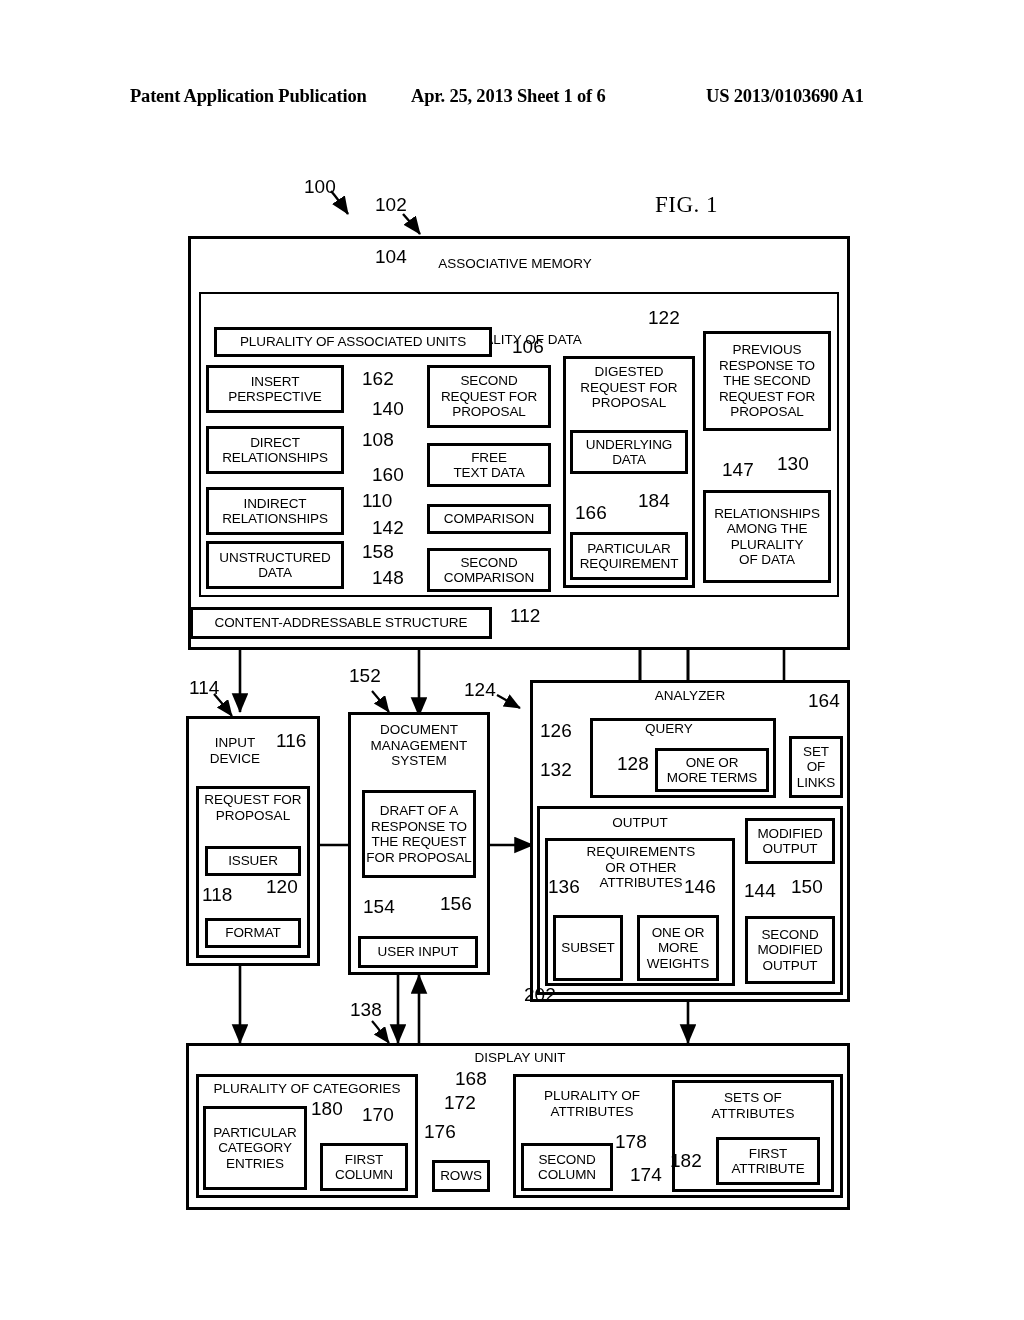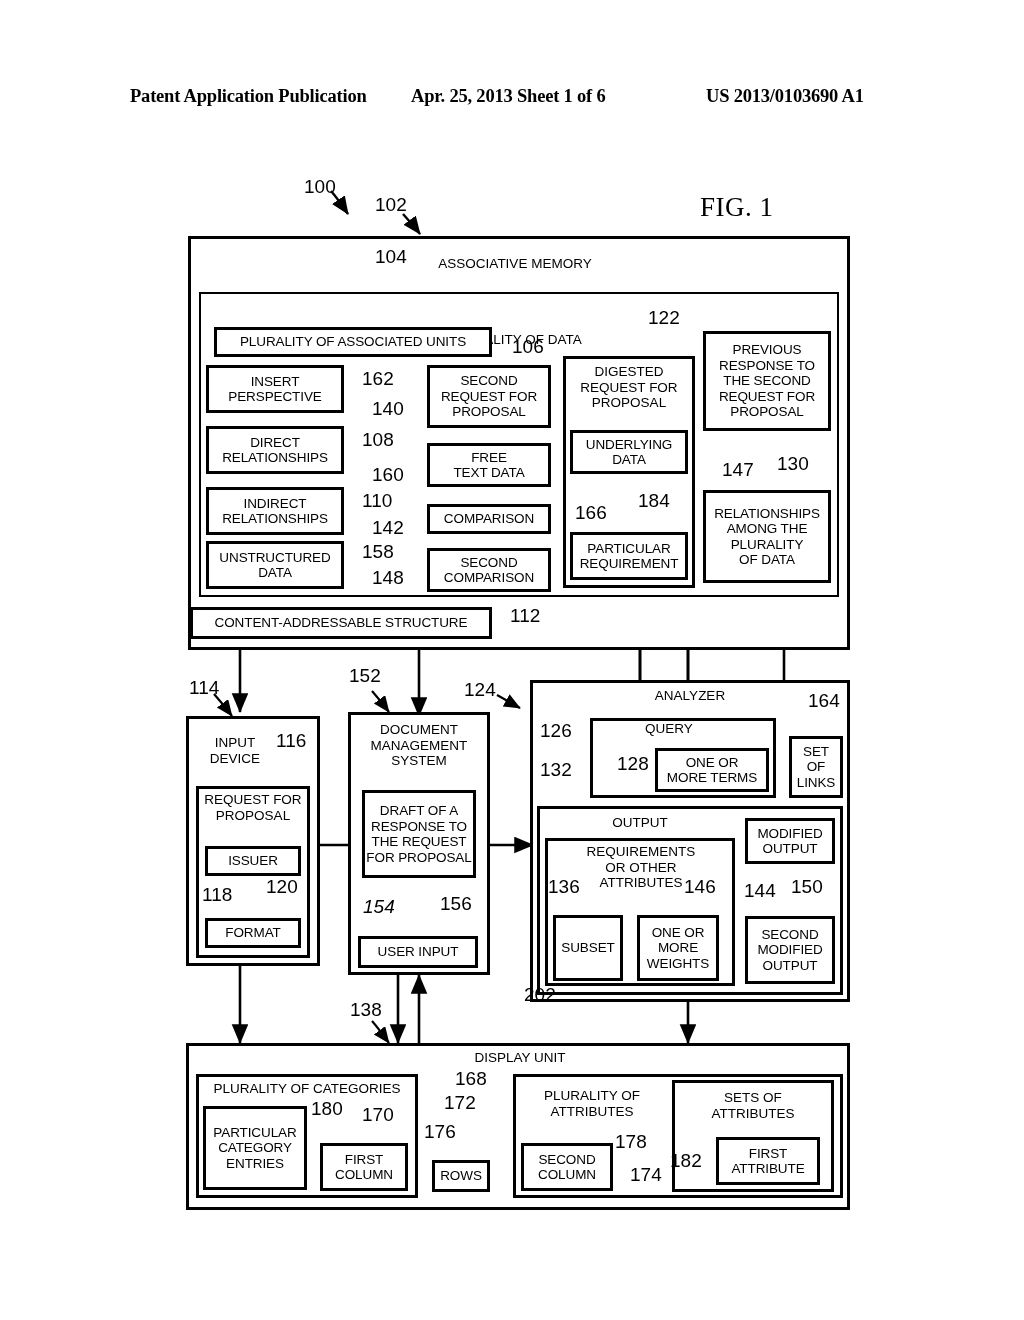--- a/index.html
+++ b/index.html
@@ -30,23 +30,22 @@
   #pub-header .h-left   { position: absolute; left: 130px;  white-space: nowrap; }
   #pub-header .h-mid    { position: absolute; left: 411px;  white-space: nowrap; }
   #pub-header .h-right  { position: absolute; left: 706px;  white-space: nowrap; }
 
   
   #fig-label {
     position: absolute;
     left: 655px;
     top: 192px;
     font-family: "Liberation Serif", serif;
-    font-size: 27px;
+    font-size: 23px;
     letter-spacing: 0.5px;
-    margin-left: 45px;
   }
 
   
   .box {
     position: absolute;
     box-sizing: border-box;
     border: 2px solid #000;
     background: #fff;
   }
   .box.thick { border-width: 3px; }
@@ -338,21 +337,21 @@
 <div class="ref" style="left:575px; top:502px;">166</div>
 <div class="ref" style="left:638px; top:490px;">184</div>
 <div class="ref" style="left:722px; top:459px;">147</div>
 <div class="ref" style="left:777px; top:453px;">130</div>
 <div class="ref" style="left:510px; top:605px;">112</div>
 <div class="ref" style="left:189px; top:677px;">114</div>
 <div class="ref" style="left:276px; top:730px;">116</div>
 <div class="ref" style="left:202px; top:884px;">118</div>
 <div class="ref" style="left:266px; top:876px;">120</div>
 <div class="ref" style="left:349px; top:665px;">152</div>
-<div class="ref" style="left:363px; top:896px;font-style:italic;">154</div>
+<div class="ref" style="left:363px; top:896px;">154</div>
 <div class="ref" style="left:440px; top:893px;">156</div>
 <div class="ref" style="left:464px; top:679px;text-align:right;">124</div>
 <div class="ref" style="left:540px; top:720px;">126</div>
 <div class="ref" style="left:617px; top:753px;">128</div>
 <div class="ref" style="left:808px; top:690px;">164</div>
 <div class="ref" style="left:540px; top:759px;">132</div>
 <div class="ref" style="left:548px; top:876px;">136</div>
 <div class="ref" style="left:684px; top:876px;">146</div>
 <div class="ref" style="left:744px; top:880px;">144</div>
 <div class="ref" style="left:791px; top:876px;">150</div>

